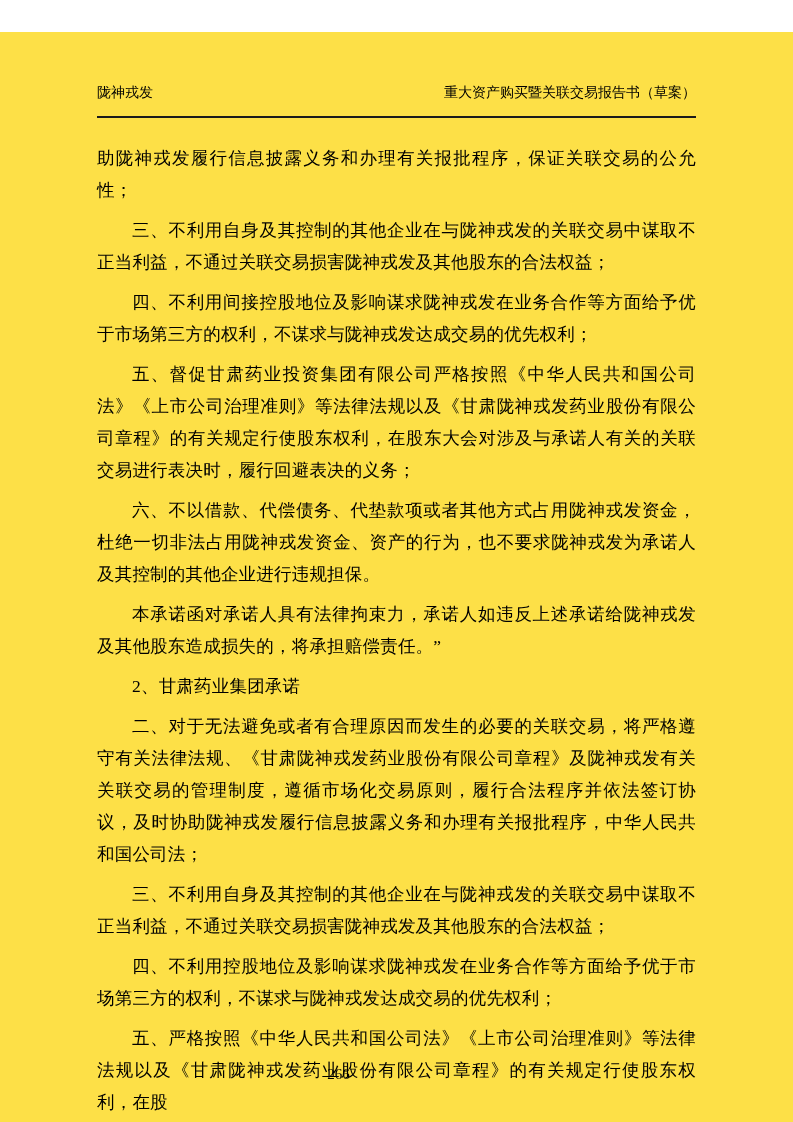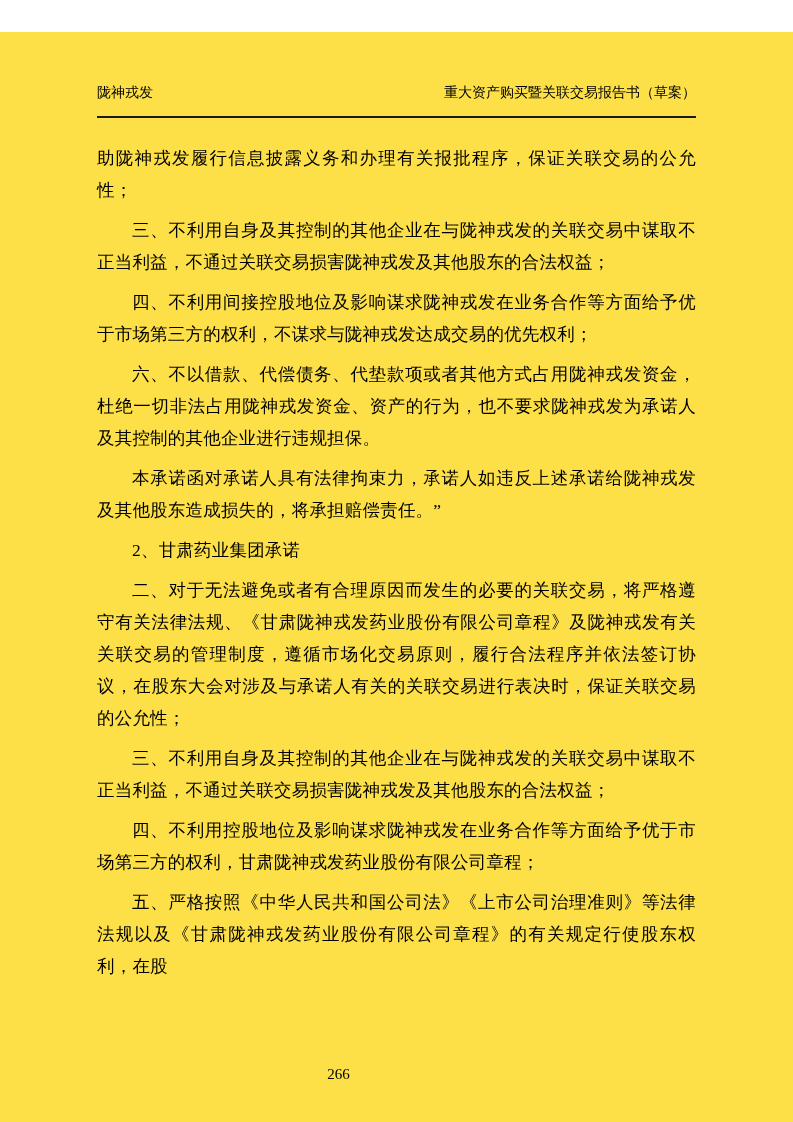--- a/index.html
+++ b/index.html
@@ -69,26 +69,27 @@
 
   <div class="header">
     <span class="h-left">陇神戎发</span>
     <span class="h-right">重大资产购买暨关联交易报告书（草案）</span>
   </div>
 
   <div class="content">
     <p>助陇神戎发履行信息披露义务和办理有关报批程序，保证关联交易的公允性；</p>
     <p class="indent">三、不利用自身及其控制的其他企业在与陇神戎发的关联交易中谋取不正当利益，不通过关联交易损害陇神戎发及其他股东的合法权益；</p>
     <p class="indent">四、不利用间接控股地位及影响谋求陇神戎发在业务合作等方面给予优于市场第三方的权利，不谋求与陇神戎发达成交易的优先权利；</p>
+    <p class="indent">五、督促甘肃药业投资集团有限公司严格按照《中华人民共和国公司法》《上市公司治理准则》等法律法规以及《甘肃陇神戎发药业股份有限公司章程》的有关规定行使股东权利，在股东大会对涉及与承诺人有关的关联交易进行表决时，履行回避表决的义务；</p>
     <p class="indent">六、不以借款、代偿债务、代垫款项或者其他方式占用陇神戎发资金，杜绝一切非法占用陇神戎发资金、资产的行为，也不要求陇神戎发为承诺人及其控制的其他企业进行违规担保。</p>
     <p class="indent">本承诺函对承诺人具有法律拘束力，承诺人如违反上述承诺给陇神戎发及其他股东造成损失的，将承担赔偿责任。”</p>
     <p class="indent">2、甘肃药业集团承诺</p>
-    <p class="indent">二、对于无法避免或者有合理原因而发生的必要的关联交易，将严格遵守有关法律法规、《甘肃陇神戎发药业股份有限公司章程》及陇神戎发有关关联交易的管理制度，遵循市场化交易原则，履行合法程序并依法签订协议，在股东大会对涉及与承诺人有关的关联交易进行表决时，保证关联交易的公允性；</p>
+    <p class="indent">二、对于无法避免或者有合理原因而发生的必要的关联交易，将严格遵守有关法律法规、《甘肃陇神戎发药业股份有限公司章程》及陇神戎发有关关联交易的管理制度，遵循市场化交易原则，履行合法程序并依法签订协议，及时协助陇神戎发履行信息披露义务和办理有关报批程序，中华人民共和国公司法；</p>
     <p class="indent">三、不利用自身及其控制的其他企业在与陇神戎发的关联交易中谋取不正当利益，不通过关联交易损害陇神戎发及其他股东的合法权益；</p>
-    <p class="indent">四、不利用控股地位及影响谋求陇神戎发在业务合作等方面给予优于市场第三方的权利，甘肃陇神戎发药业股份有限公司章程；</p>
+    <p class="indent">四、不利用控股地位及影响谋求陇神戎发在业务合作等方面给予优于市场第三方的权利，不谋求与陇神戎发达成交易的优先权利；</p>
     <p class="indent">五、严格按照《中华人民共和国公司法》《上市公司治理准则》等法律法规以及《甘肃陇神戎发药业股份有限公司章程》的有关规定行使股东权利，在股</p>
   </div>
 
   <div class="footer">
     <span>266</span>
   </div>
 
 </div>
 
 </body></html>

